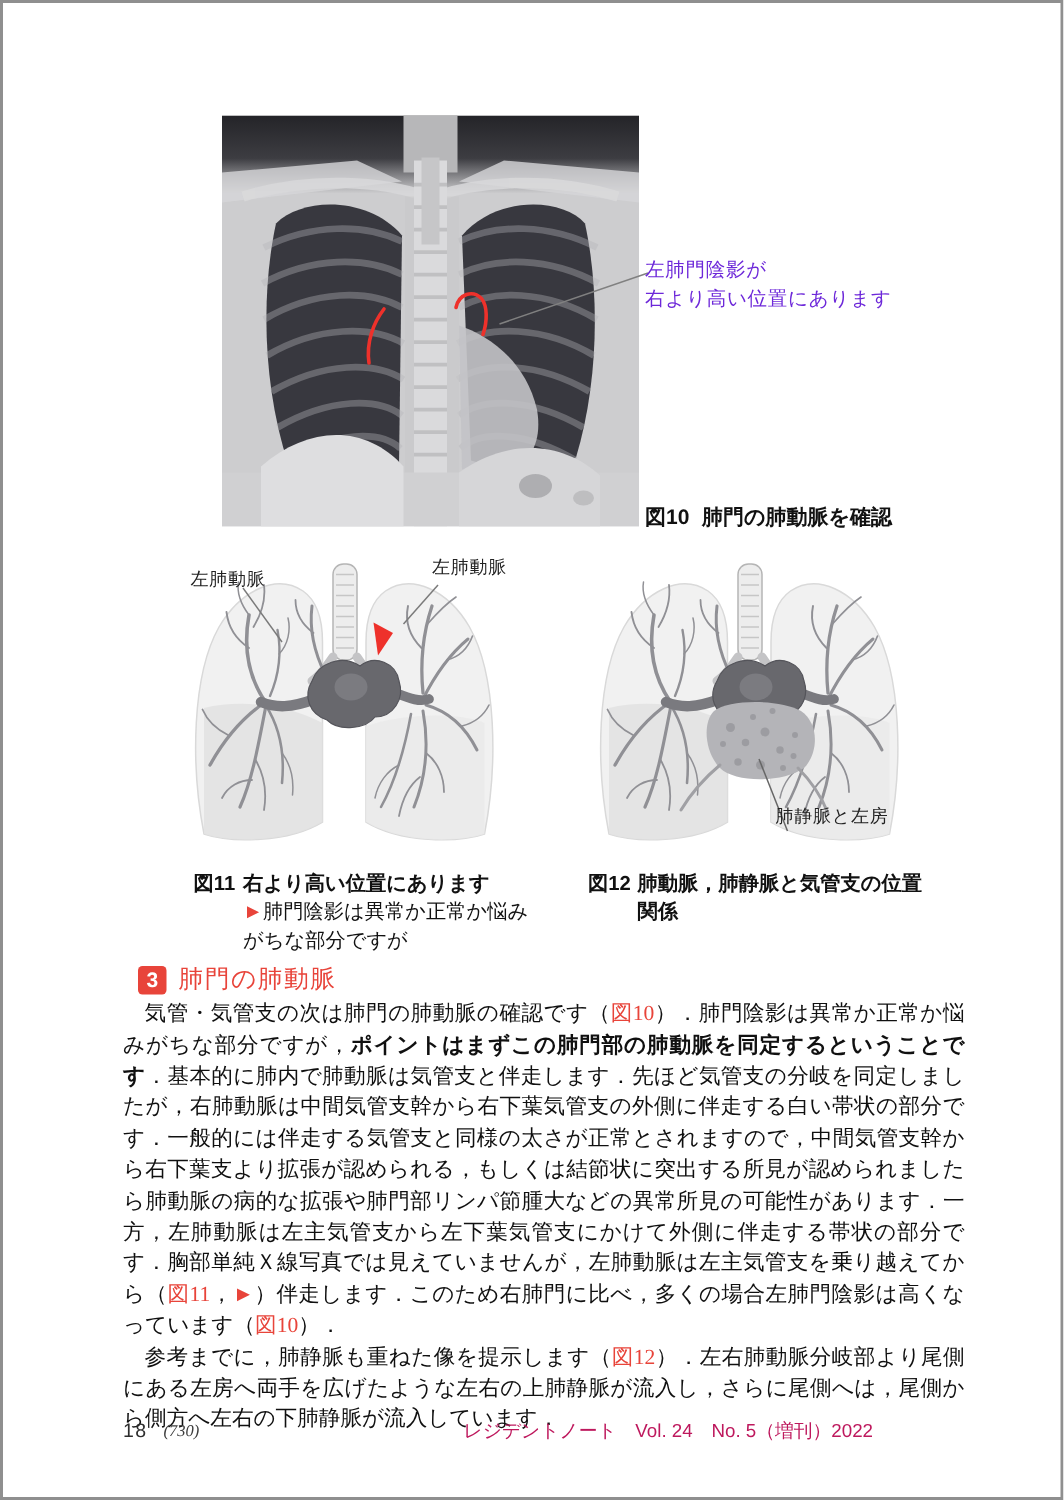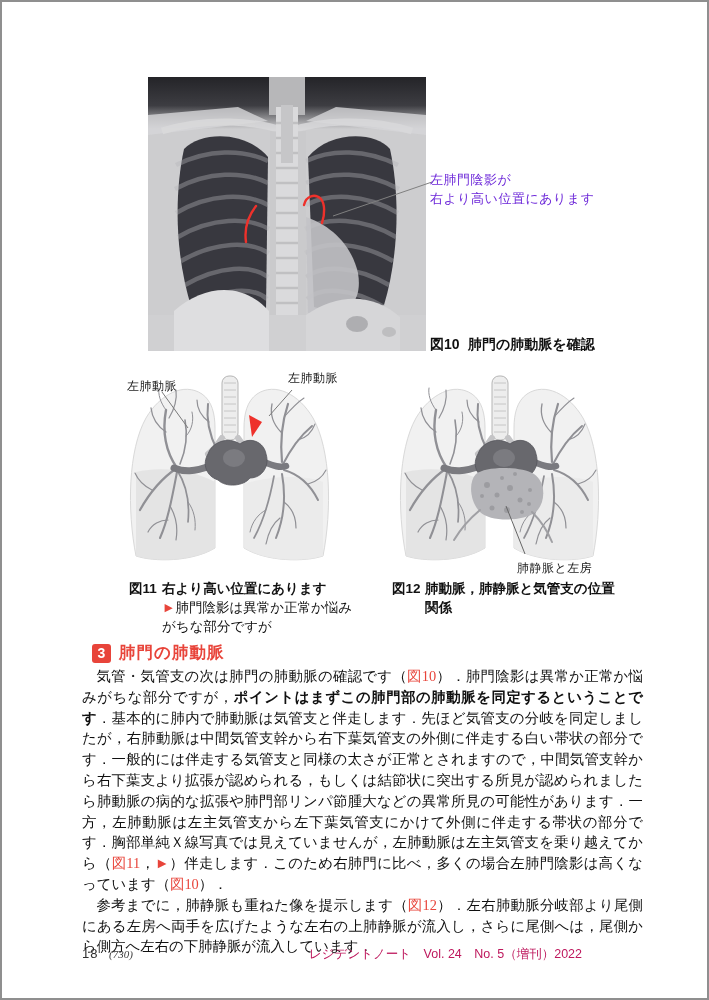--- a/index.html
+++ b/index.html
@@ -15,36 +15,36 @@
   .leader10{left:328px; top:176px; width:104px; height:42px;}
   .annotation{left:428px; top:168px; font-size:13px; line-height:19px; color:#6d28d9; letter-spacing:.5px;}
   .cap10{left:428px; top:334px; display:flex; font-size:14px; font-weight:bold; color:#111;}
   .fig-num{flex:none; width:38px;}
   
   .fig11{left:120px; top:368px; width:215px; height:202px;}
   .fig12{left:390px; top:368px; width:215px; height:202px;}
   .img-label{font-size:12px; color:#222; letter-spacing:.5px; white-space:nowrap;}
   .lb-rpa{left:125px; top:376px;}
   .lb-lpa{left:286px; top:368px;text-align:center;}
-  .lb-pvla{left:515px; top:558px;}
+  .lb-pvla{left:515px; top:534px;}
   .figcap{top:577px; font-size:13.5px; line-height:19px; color:#111;}
   .figcap .row{display:flex;}
   .figcap .fn{flex:none; width:33px; font-weight:bold;}
   .figcap .ft{font-weight:bold;}
   .figcap .note{margin-left:33px; font-weight:normal; width:202px;}
   .cap11{left:127px; width:240px;}
   .cap12{left:390px; width:240px;}
   .cap12 .ft{width:192px;}
   
   .sec-head{left:90px; top:640px; display:flex; align-items:center;}
   .sec-badge{
     width:19px; height:19px; background:var(--accent); color:#fff; border-radius:3px;
     font-size:14px; font-weight:bold; display:flex; align-items:center; justify-content:center;
   }
-  .sec-title{margin-left:8px; font-size:16.5px; font-weight:bold; color:var(--accent); letter-spacing:1px;}
+  .sec-title{margin-left:8px; font-size:16.5px; font-weight:normal; color:var(--accent); letter-spacing:1px;}
   
   .body-text{
     left:80px; top:664px; width:561px;
     font-family:"Liberation Serif", serif;
     font-size:14.4px; line-height:20.8px; text-align:justify; color:#101010;
   }
   .body-text p{margin:0; text-indent:1em;font-family:Liberation Serif, serif;}
   .r{color:var(--accent);}
   .b{font-weight:bold;}
   

